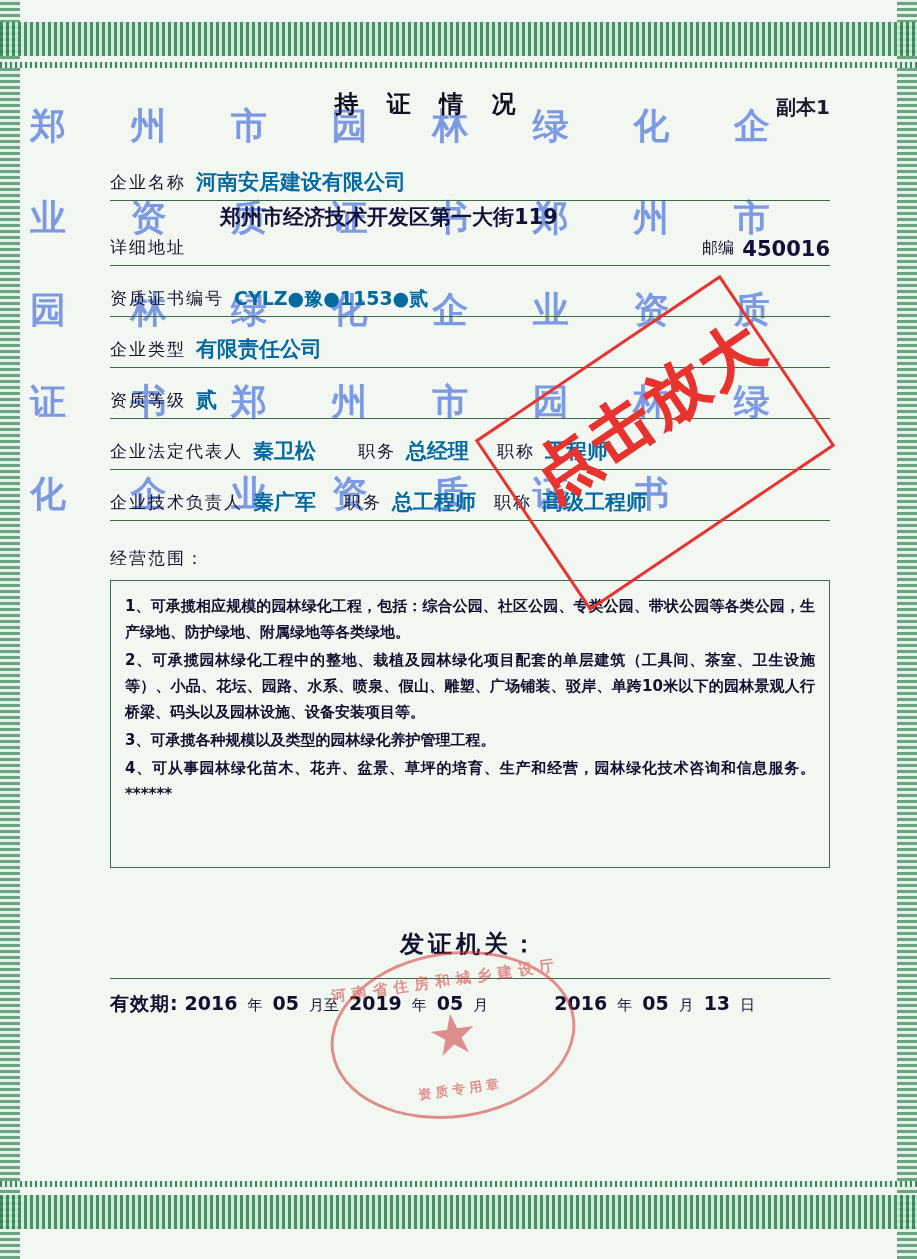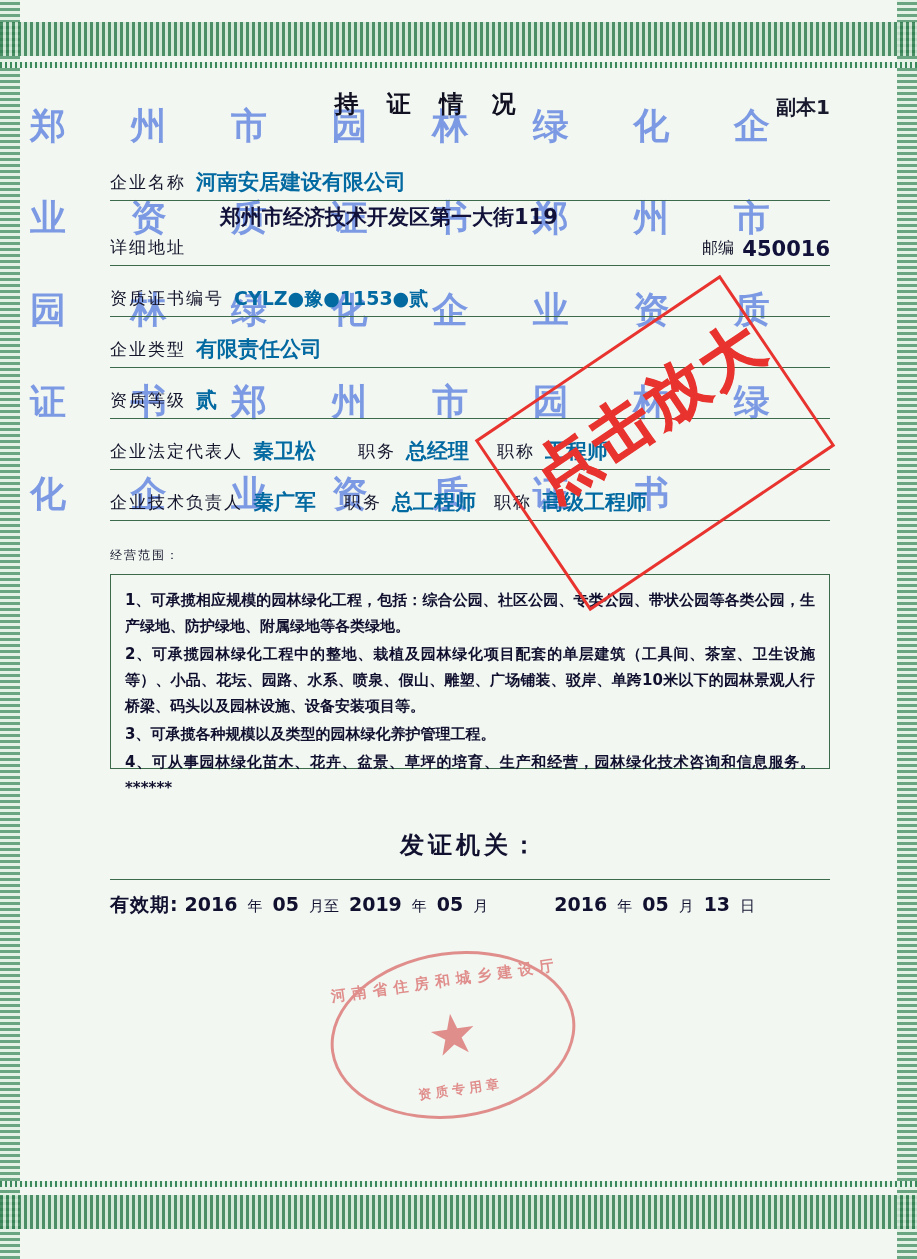--- a/index.html
+++ b/index.html
@@ -77,28 +77,28 @@
   .val.sm{font-size:19px;}
 
   
   .addr-row{position:relative;height:64px;border-bottom:1.5px solid #3b6b4a;}
   .addr-lbl{position:absolute;left:0;bottom:6px;font-size:17px;letter-spacing:2px;font-family:"DejaVu Sans",sans-serif;color:#14142a;}
   .addr-val{position:absolute;left:110px;top:2px;font-size:21px;font-weight:bold;font-family:"DejaVu Sans",sans-serif;color:#11113a;}
   .zip-lbl{position:absolute;right:96px;bottom:6px;font-size:16px;font-family:"DejaVu Sans",sans-serif;color:#14142a;}
   .zip-val{position:absolute;right:0px;bottom:4px;font-size:21px;font-weight:bold;font-family:"DejaVu Sans",sans-serif;color:#11113a;}
 
   .scope-title{
-    font-size:12px;letter-spacing:2px;margin:26px 0 10px 0;
+    font-size:17px;letter-spacing:2px;margin:26px 0 10px 0;
     font-family:"DejaVu Sans",sans-serif;color:#14142a;
   }
   .scope-box{
     border:1.5px solid #3b6b4a;padding:12px 14px 14px 14px;
     font-size:15px;line-height:26px;color:#10102e;
     font-family:"DejaVu Sans",sans-serif;font-weight:bold;
-    height:195px;box-sizing:border-box;
+    height:288px;box-sizing:border-box;
   }
   .scope-box p{margin:0 0 2px 0;text-align:justify;}
 
   .issuer{
     text-align:center;font-size:24px;font-weight:bold;letter-spacing:4px;
     margin-top:60px;font-family:"DejaVu Sans",sans-serif;color:#11112f;
   }
   .valid{
     position:relative;margin-top:18px;border-top:1.5px solid #3b6b4a;
     padding-top:12px;display:flex;align-items:baseline;

